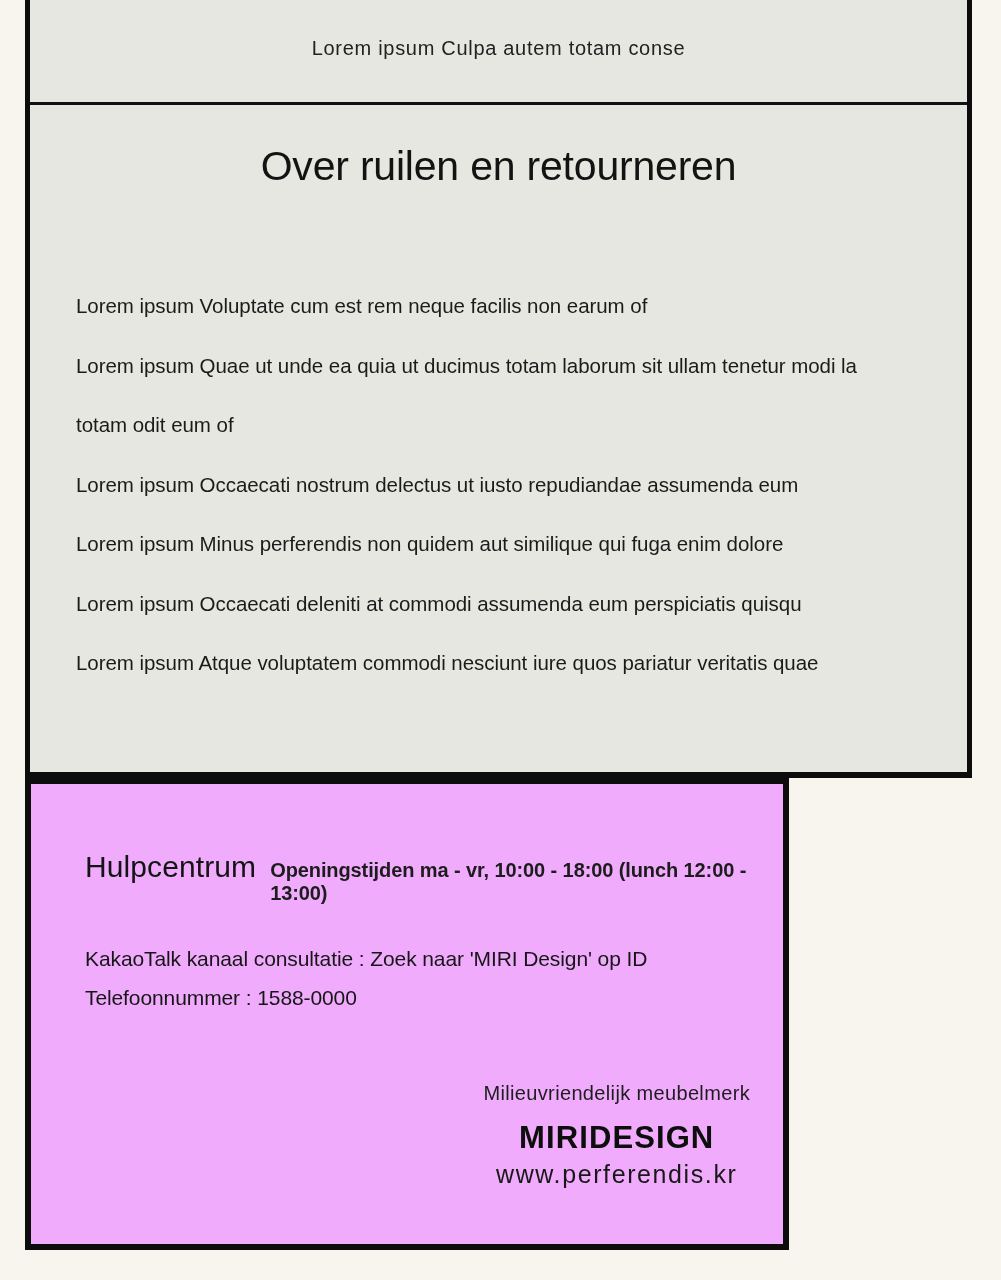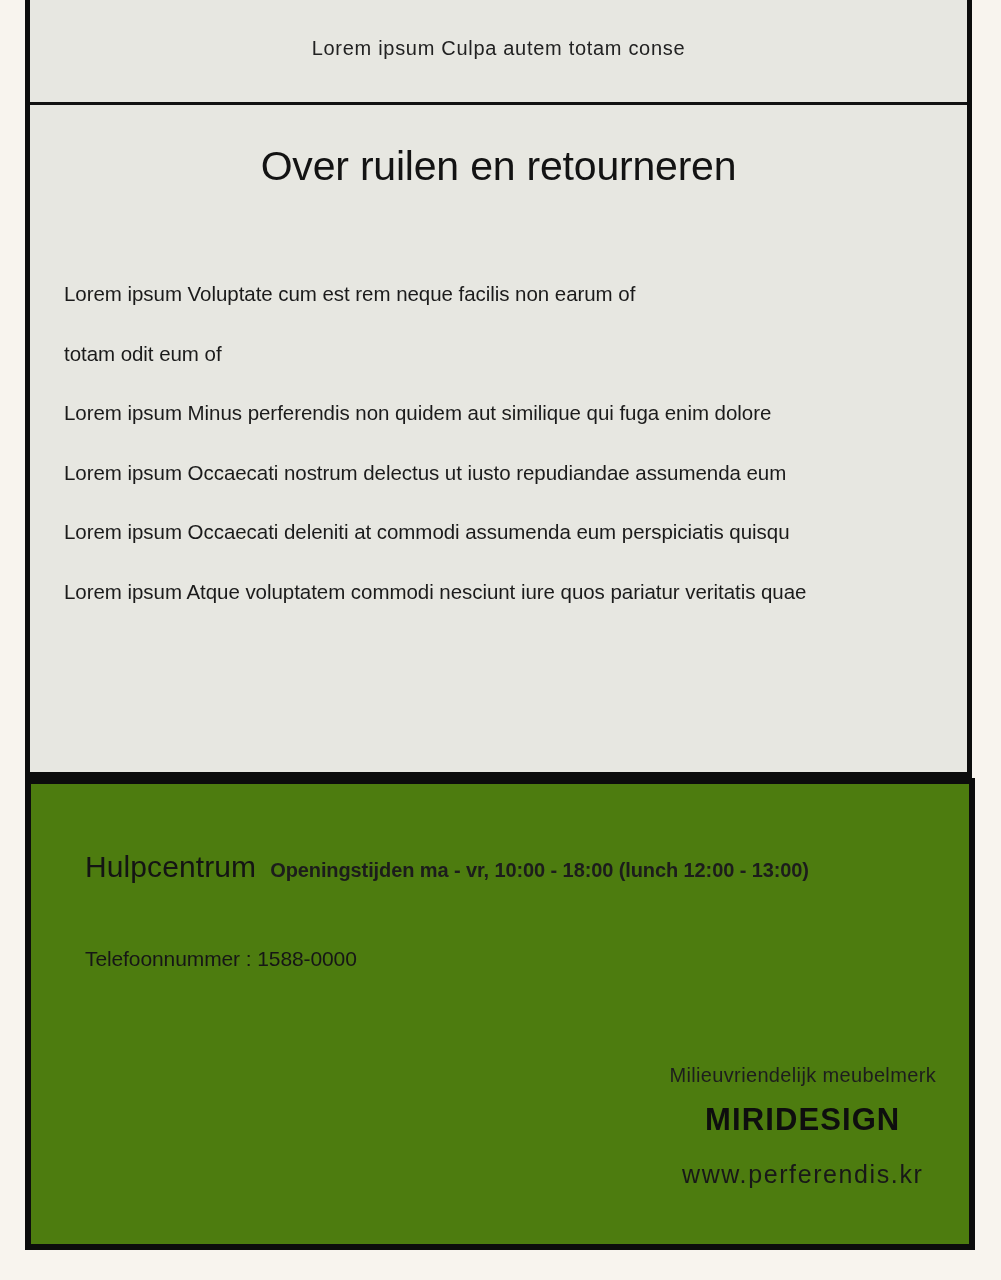--- a/index.html
+++ b/index.html
@@ -73,21 +73,21 @@
   .doc-title {
     text-align: center;
     font-size: 41px;
     font-weight: 400;
     color: #131313;
     margin: 38px 0 0 0;
     letter-spacing: -0.2px;
   }
 
   .para-list {
-    margin: 0;
+    margin: 12px;
     padding: 0;
     list-style: none;
     position: absolute;
     top: 159px;
     left: 34px;
     right: 28px;
   }
 
   .para-list li {
     font-size: 20.5px;
@@ -96,23 +96,23 @@
     font-weight: 400;
     white-space: nowrap;
     letter-spacing: -0.05px;
   }
 
   
   .panel-lower {
     position: absolute;
     left: 25px;
     top: 778px;
-    width: 950px;
+    width: 764px;
     height: 472px;
-    background: #4d7c0f;
+    background: #f0abfc;
     border: 6px solid #0c0c0c;
     box-sizing: border-box;
   }
 
   .help-row {
     position: absolute;
     left: 54px;
     top: 66px;
     display: flex;
     align-items: baseline;
@@ -161,21 +161,21 @@
     letter-spacing: 0.35px;
     font-weight: 400;
     margin-bottom: 17px;
   }
 
   .brand-name {
     font-size: 31px;
     font-weight: 700;
     letter-spacing: 1.1px;
     color: #0e0e0e;
-    margin-bottom: 24px;
+    margin-bottom: 6px;
     line-height: 1.05;
   }
 
   .brand-url {
     font-size: 25px;
     font-weight: 400;
     letter-spacing: 1.6px;
     color: #181818;
     line-height: 1.1;
   }
@@ -189,38 +189,40 @@
 
     <div class="panel-upper-header">
       <div class="header-text">Lorem ipsum Culpa autem totam conse</div>
     </div>
 
     <div class="panel-upper-body">
       <h1 class="doc-title">Over ruilen en retourneren</h1>
 
       <ul class="para-list">
         <li>Lorem ipsum Voluptate cum est rem neque facilis non earum of</li>
+        <li>Lorem ipsum Quae ut unde ea quia ut ducimus totam laborum sit ullam tenetur modi la</li>
         <li>totam odit eum of</li>
+        <li>Lorem ipsum Occaecati nostrum delectus ut iusto repudiandae assumenda eum</li>
         <li>Lorem ipsum Minus perferendis non quidem aut similique qui fuga enim dolore</li>
-        <li>Lorem ipsum Occaecati nostrum delectus ut iusto repudiandae assumenda eum</li>
         <li>Lorem ipsum Occaecati deleniti at commodi assumenda eum perspiciatis quisqu</li>
         <li>Lorem ipsum Atque voluptatem commodi nesciunt iure quos pariatur veritatis quae</li>
       </ul>
     </div>
 
   </section>
 
   <section class="panel-lower">
 
     <div class="help-row">
       <div class="help-title">Hulpcentrum</div>
       <div class="help-hours">Openingstijden ma - vr, 10:00 - 18:00 (lunch 12:00 - 13:00)</div>
     </div>
 
     <div class="contact-block">
+      <div class="contact-line">KakaoTalk kanaal consultatie : Zoek naar 'MIRI Design' op ID</div>
       <div class="contact-line">Telefoonnummer : 1588-0000</div>
     </div>
 
     <div class="brand-block">
       <div class="brand-tagline">Milieuvriendelijk meubelmerk</div>
       <div class="brand-name">MIRIDESIGN</div>
       <div class="brand-url">www.perferendis.kr</div>
     </div>
 
   </section>

